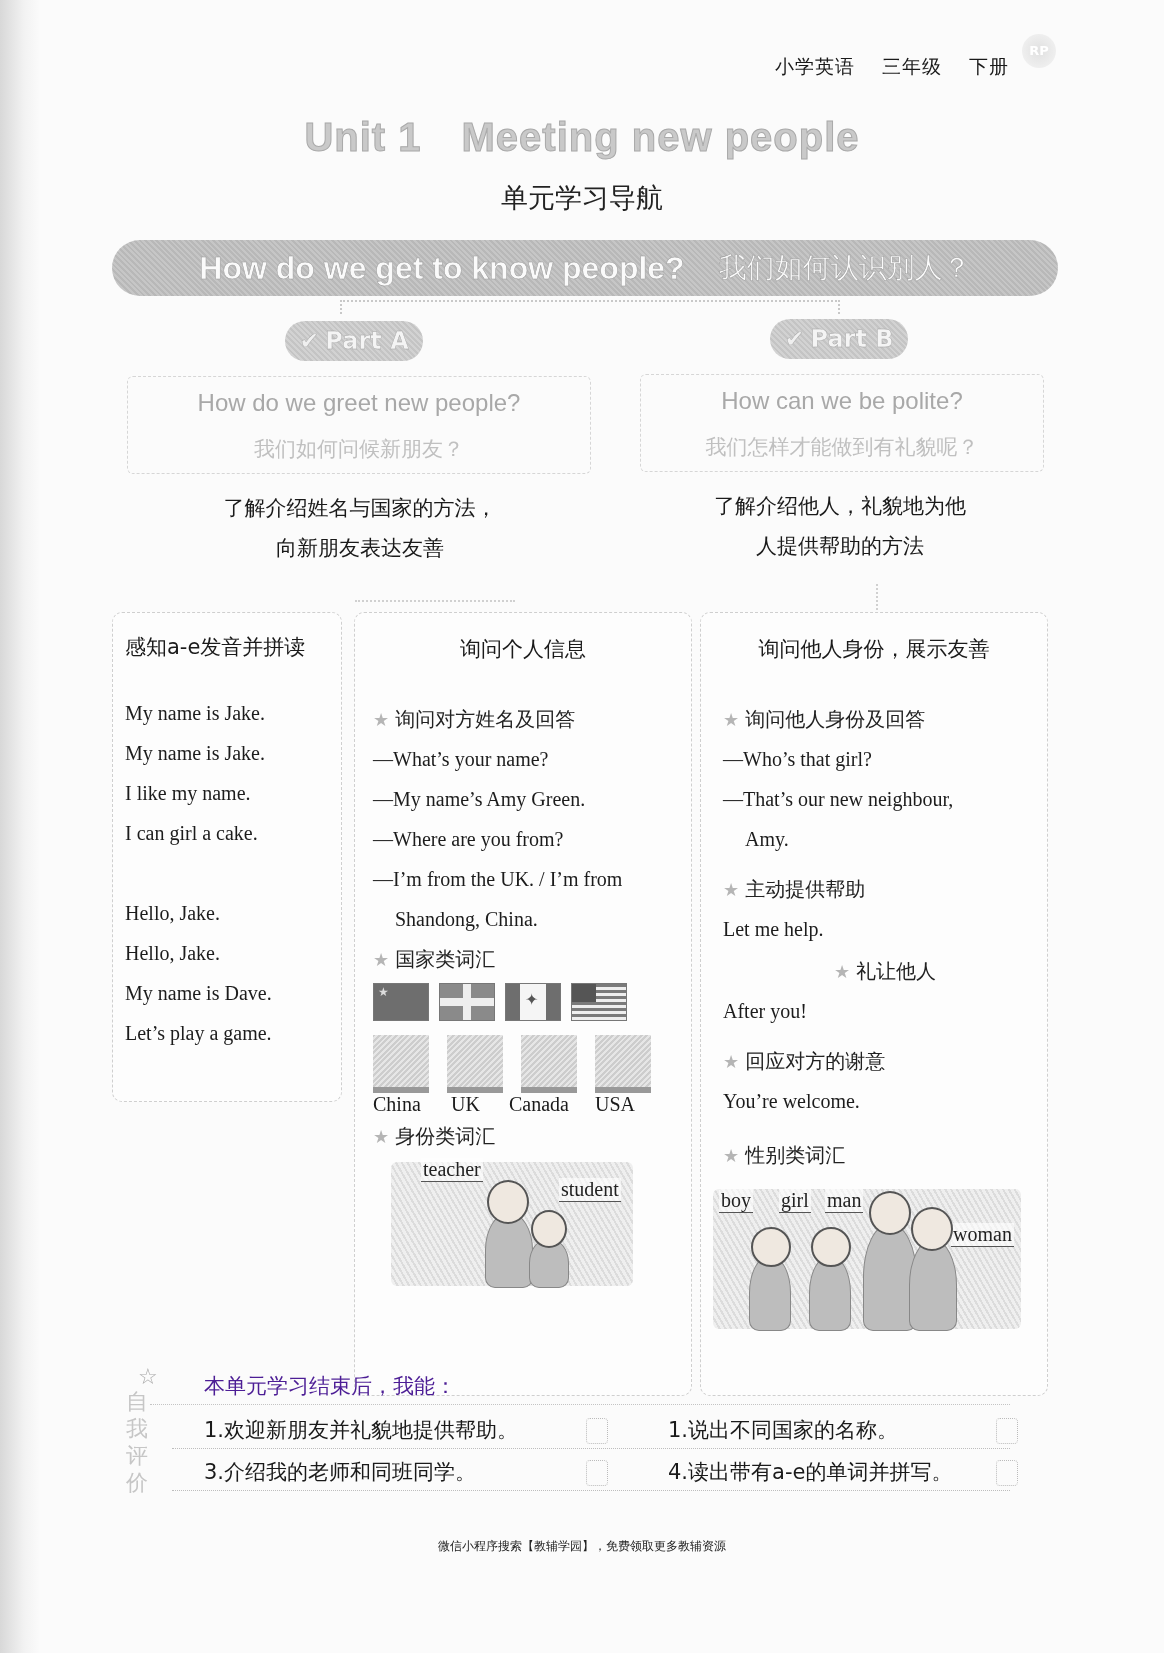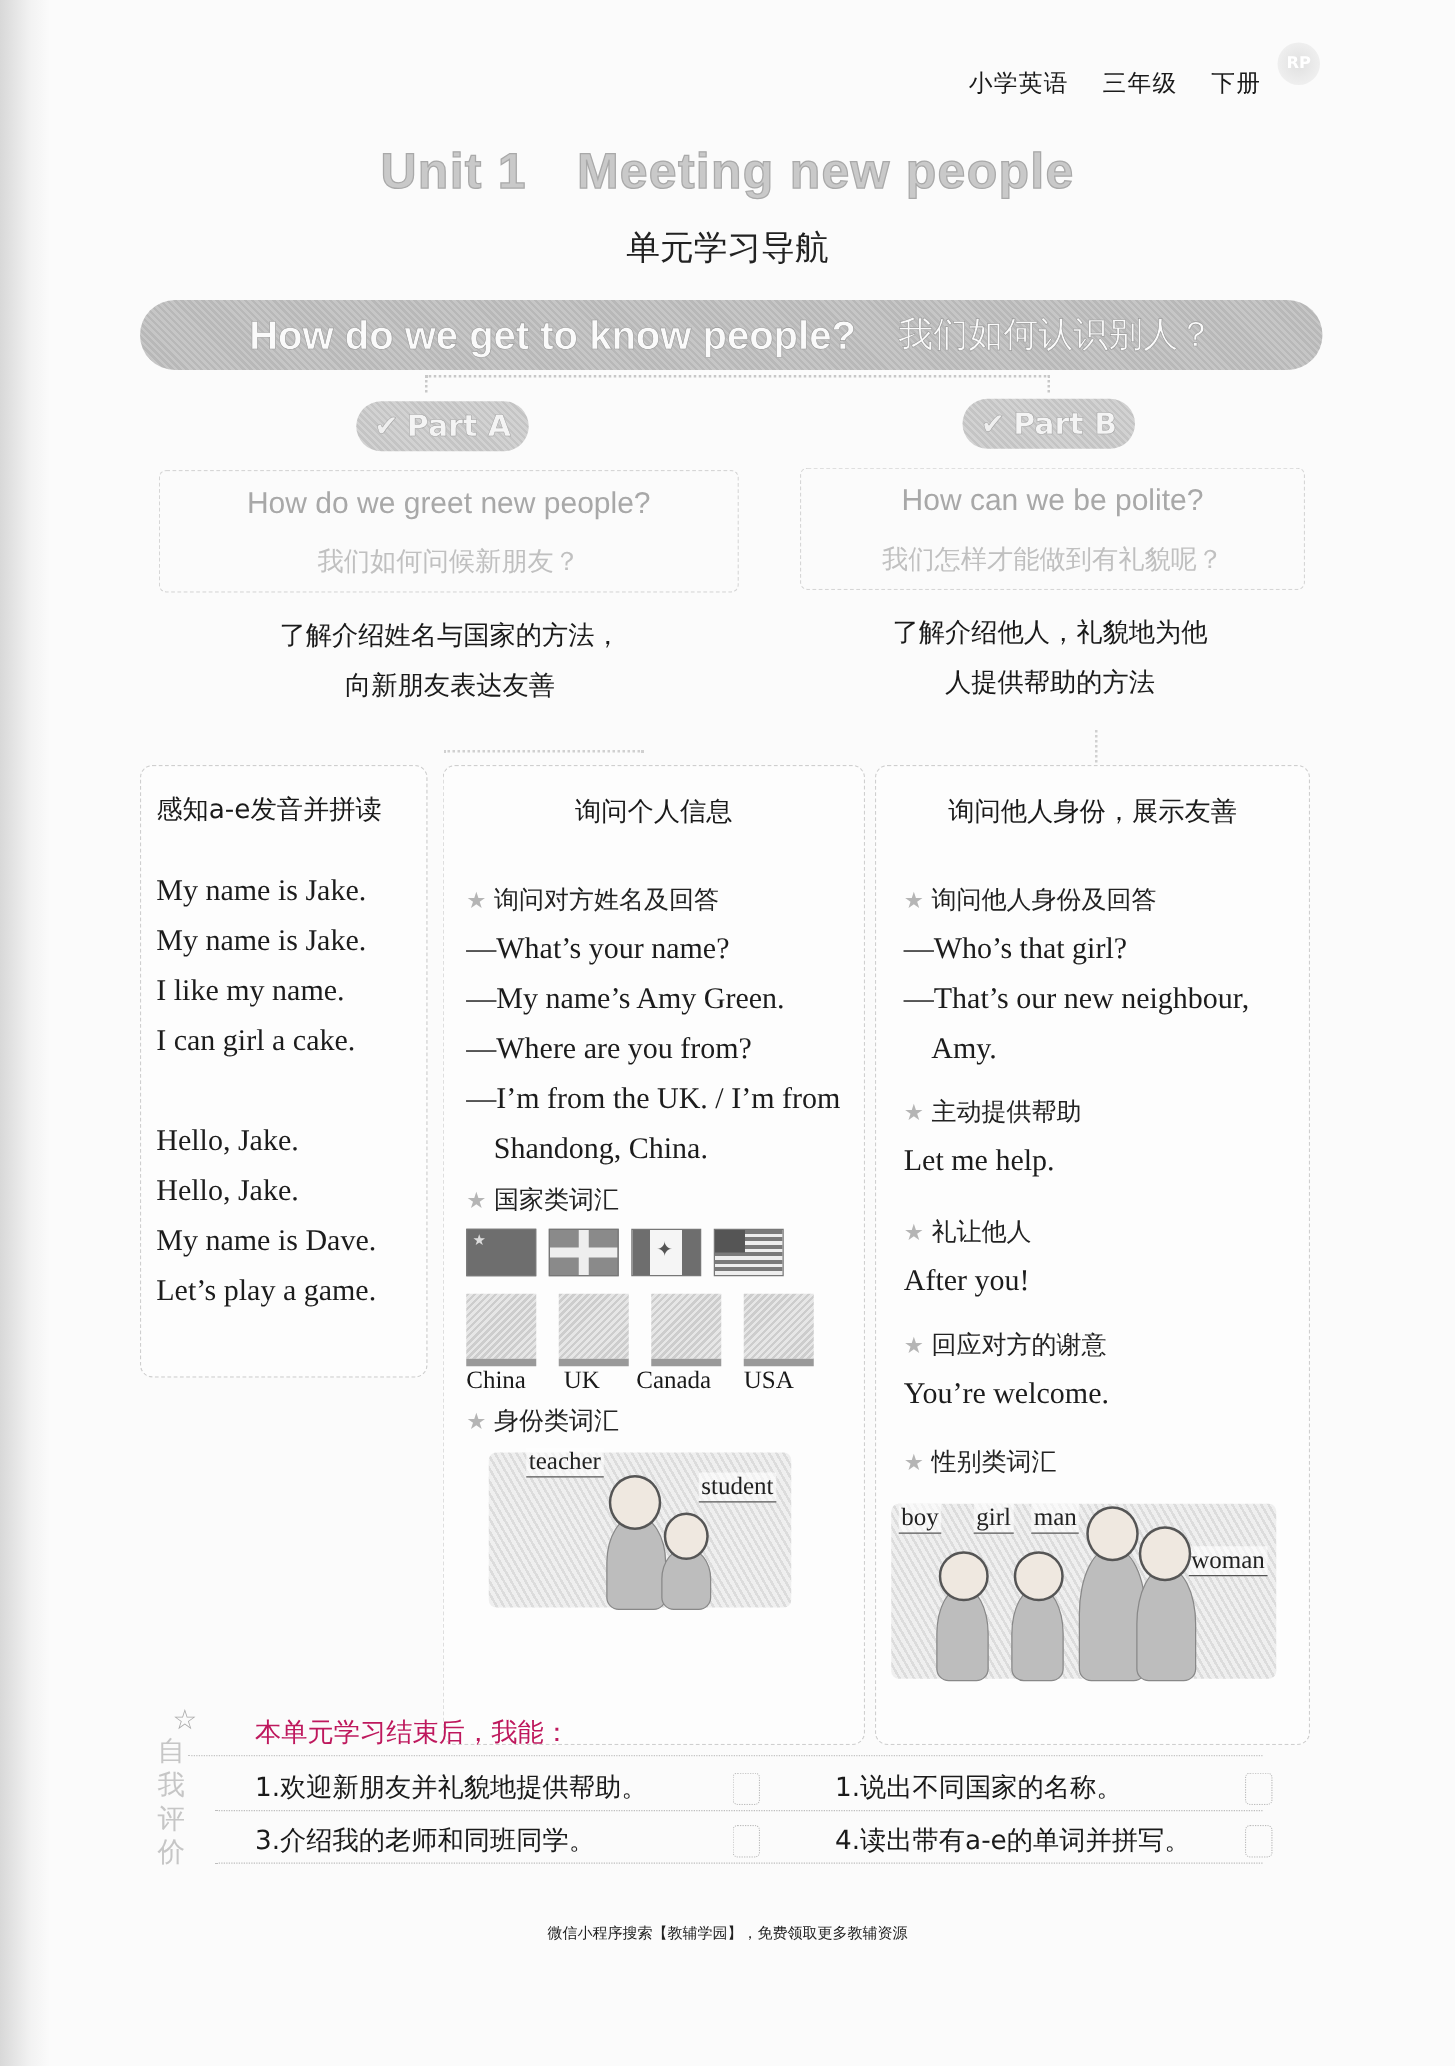--- a/index.html
+++ b/index.html
@@ -38,21 +38,21 @@
   .check { font-size:24px; color:#efefef; }
 
   .q-box { border:1px dashed #d6d6d6; border-radius:6px; text-align:center; }
   .q-en { font-family:"Liberation Sans",sans-serif; font-size:24px; color:#a8a8a8; margin-top:12px; }
   .q-cn { font-size:21px; color:#c0c0c0; margin-top:18px; }
 
   .goal { text-align:center; font-size:21px; line-height:40px; color:#1a1a1a; }
 
   .panel { border:1px dashed #cfcfcf; border-radius:10px; background:#fdfdfd; }
   .panel-title { text-align:center; font-size:21px; color:#1a1a1a; }
-  .serif { font-family:"Liberation Serif","DejaVu Serif",serif; font-size:24px; color:#1c1c1c; }
+  .serif { font-family:"Liberation Serif","DejaVu Serif",serif; font-size:20px; color:#1c1c1c; }
   .line { height:40px; line-height:40px; white-space:nowrap; }
   .sub { font-size:20px; color:#222; height:40px; line-height:40px; white-space:nowrap; }
   .star { color:#b5b5b5; font-size:18px; margin-right:6px; }
 
   .flags { display:flex; gap:10px; margin-top:4px; }
   .flag { width:54px; height:36px; border:1px solid #777; position:relative; overflow:hidden; }
   .flag-cn { background:#6e6e6e; }
   .flag-cn::after { content:"★"; position:absolute; left:4px; top:1px; color:#ddd; font-size:12px; }
   .flag-uk { background:#8a8a8a; }
   .flag-uk::before { content:""; position:absolute; left:0; top:14px; width:54px; height:8px; background:#eee; }
@@ -66,21 +66,21 @@
   .country-labels { display:flex; }
   .country-labels span { font-family:"Liberation Serif",serif; font-size:20px; }
 
   .pic { background:repeating-linear-gradient(60deg,#dcdcdc 0 2px,#efefef 2px 5px); border-radius:6px; position:relative; }
   .pic-label { position:absolute; font-family:"Liberation Serif",serif; font-size:20px; color:#222; background:rgba(255,255,255,0.6); padding:0 2px; }
   .figure { position:absolute; border-radius:50% 50% 10px 10px; background:#bdbdbd; border:1px solid #888; }
   .head { position:absolute; border-radius:50%; background:#efe8e0; border:2px solid #555; }
 
   .self-eval-side { top:1388px; left:122px; width:30px; font-size:22px; color:#c6c6c6; line-height:27px; text-align:center; }
   .star-outline { top:1364px; left:138px; font-size:22px; color:#aaa; }
-  .eval-lead { top:1372px; left:204px; font-size:21px; color:#be185d; }
+  .eval-lead { top:1372px; left:204px; font-size:21px; color:#4c1d95; }
   .eval-row { left:172px; width:838px; border-bottom:1px dotted #bdbdbd; height:38px; }
   .eval-item { position:absolute; top:6px; font-size:21px; color:#1a1a1a; white-space:nowrap; }
   .eval-box { position:absolute; top:8px; width:20px; height:24px; border:1px dotted #bbb; border-radius:4px; }
 
   .footer { top:1538px; left:0; width:1164px; text-align:center; font-size:12px; color:#222; }
 </style>
 </head>
 <body>
 
 <div class="left-edge"></div>
@@ -193,21 +193,21 @@
 
 <div class="abs panel" style="top:612px;left:700px;width:346px;height:782px;">
   <div class="panel-title" style="margin-top:22px;">询问他人身份，展示友善</div>
   <div style="padding-left:22px;margin-top:36px;">
     <div class="sub"><span class="star">★</span><span>询问他人身份及回答</span></div>
     <div class="serif line">—Who’s that girl?</div>
     <div class="serif line">—That’s our new neighbour,</div>
     <div class="serif line" style="padding-left:22px;">Amy.</div>
     <div class="sub" style="margin-top:10px;"><span class="star">★</span><span>主动提供帮助</span></div>
     <div class="serif line">Let me help.</div>
-    <div class="sub" style="margin-top:16px;"><span class="star">★</span><span>礼让他人</span></div>
+    <div class="sub" style="margin-top:2px;text-align:center;"><span class="star">★</span><span>礼让他人</span></div>
     <div class="serif line">After you!</div>
     <div class="sub" style="margin-top:10px;"><span class="star">★</span><span>回应对方的谢意</span></div>
     <div class="serif line">You’re welcome.</div>
     <div class="sub" style="margin-top:14px;"><span class="star">★</span><span>性别类词汇</span></div>
     <div class="pic" style="width:308px;height:140px;margin-top:14px;margin-left:-10px;">
       <span class="pic-label" style="left:6px;top:0px;border-bottom:1px solid #555;">boy</span>
       <span class="pic-label" style="left:66px;top:0px;border-bottom:1px solid #555;">girl</span>
       <span class="pic-label" style="left:112px;top:0px;border-bottom:1px solid #555;">man</span>
       <span class="pic-label" style="left:238px;top:34px;border-bottom:1px solid #555;">woman</span>
       <div class="figure" style="left:36px;top:66px;width:40px;height:74px;"></div>

